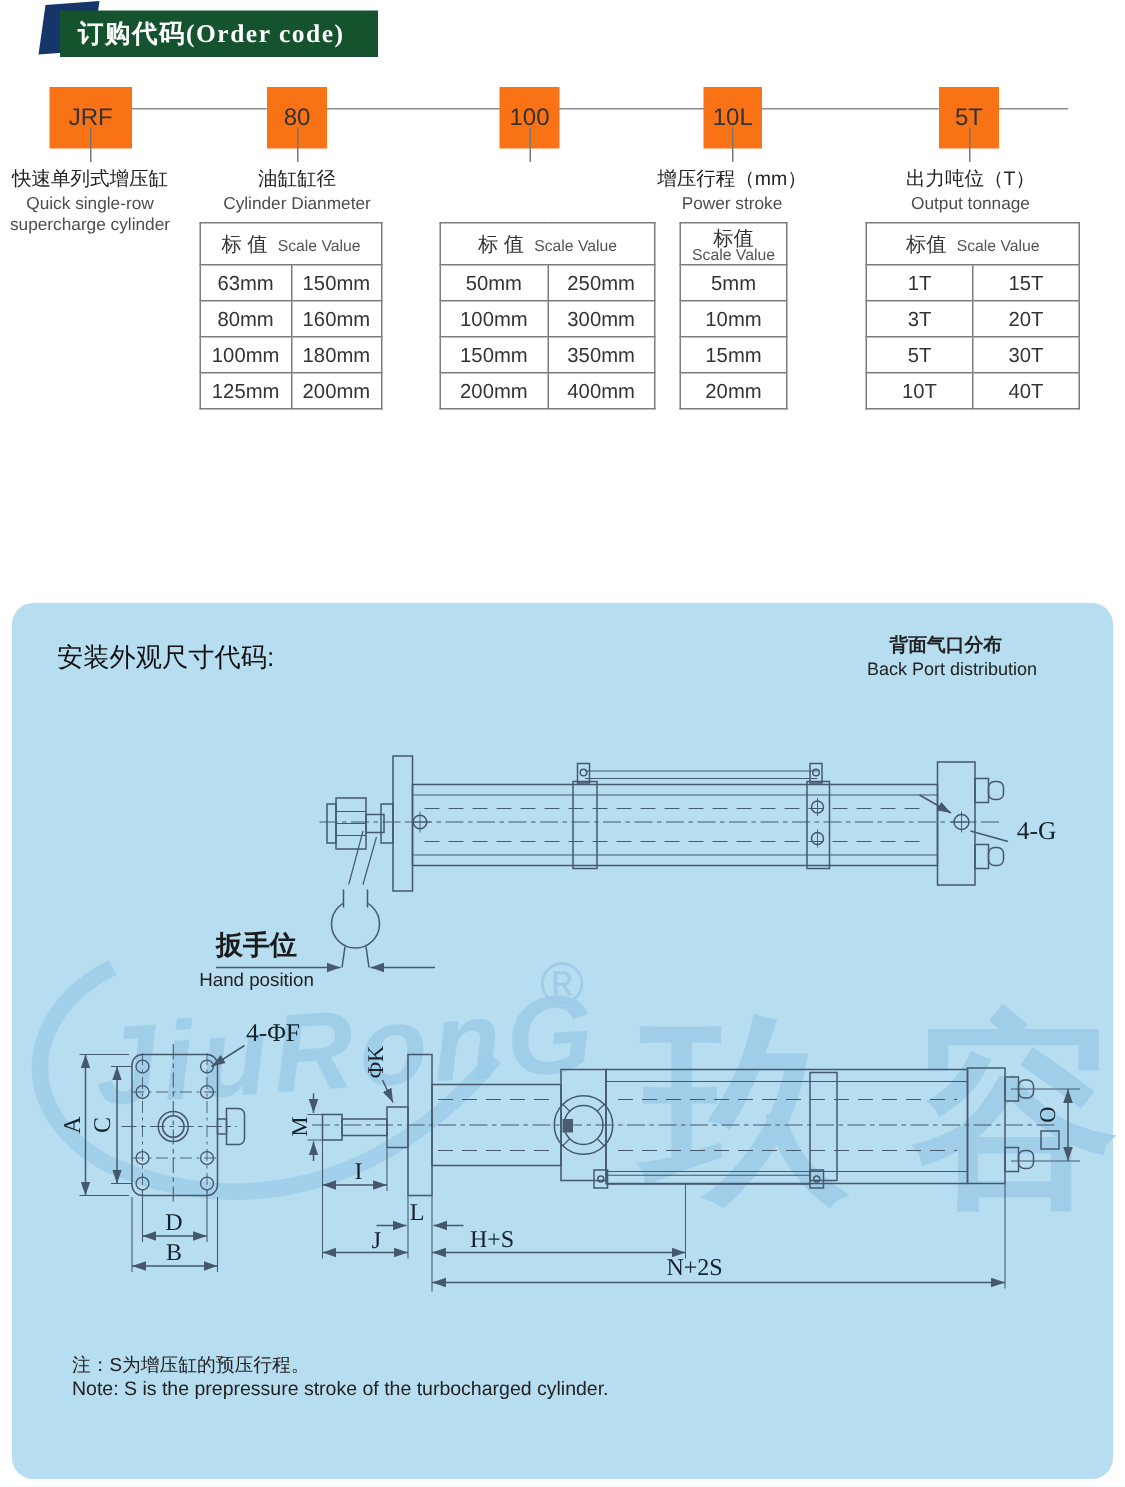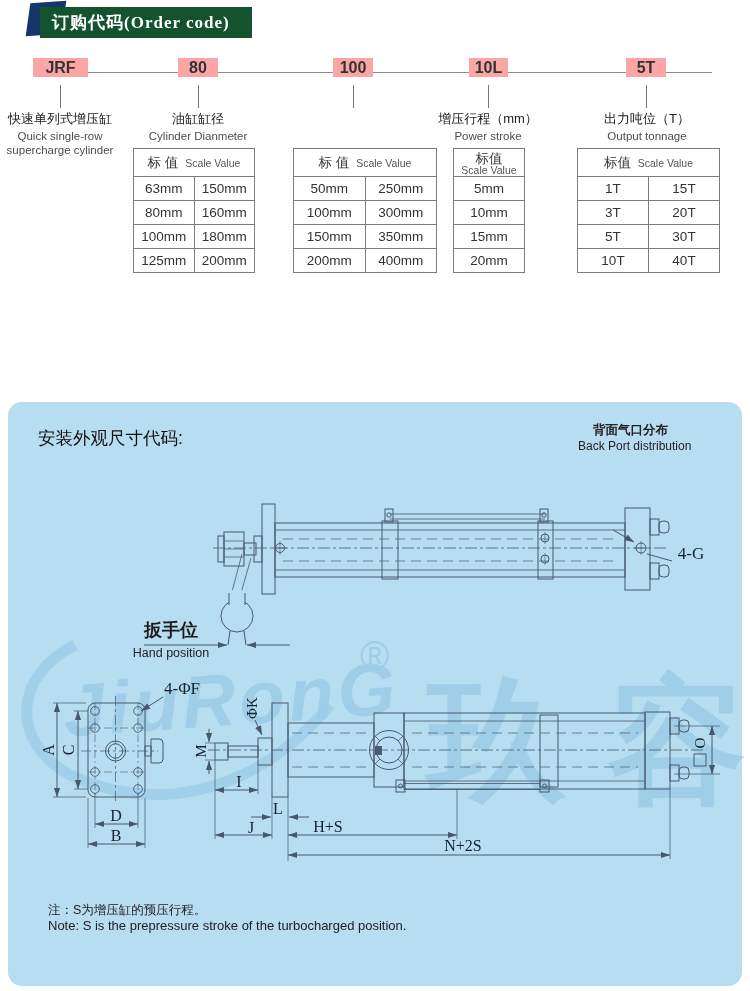--- a/index.html
+++ b/index.html
@@ -6,22 +6,22 @@
   .page{position:relative;width:750px;height:991px;background:#ffffff;overflow:hidden;
         font-family:"Liberation Sans",sans-serif;color:#222;}
   
   .banner-navy{position:absolute;left:28px;top:2px;width:36px;height:33px;background:#16356b;
                transform:skew(-8deg,-4deg);}
   .banner-bar{position:absolute;left:40px;top:7px;width:212px;height:31px;background:#14532d;
               display:flex;align-items:center;padding-left:12px;box-sizing:border-box;}
   .banner-bar span{color:#fff;font-family:"Liberation Serif",serif;font-weight:bold;font-size:17px;letter-spacing:1px;}
   
   .code-line{position:absolute;left:88px;top:72px;width:624px;height:1px;background:#8a8a8a;}
-  .code-box{position:absolute;top:58px;height:19px;background:#fca5a5;display:flex;align-items:center;
-            justify-content:center;font-size:16px;color:#333;font-weight:bold;}
+  .code-box{position:absolute;top:58px;height:41px;background:#f97316;display:flex;align-items:center;
+            justify-content:center;font-size:16px;color:#333;}
   .stub{position:absolute;width:1px;height:23px;top:85px;background:#777;}
   .desc{position:absolute;top:111px;width:150px;text-align:center;}
   .desc .zh{font-size:13px;color:#222;line-height:16px;}
   .desc .en{font-size:11.5px;color:#4d4d4d;line-height:14px;white-space:pre-line;margin-top:2px;}
   
   table.val{position:absolute;border-collapse:collapse;table-layout:fixed;background:transparent;}
   table.val td,table.val th{border:1px solid #7c7c7c;text-align:center;font-weight:normal;
        font-size:13.5px;color:#333;padding:0;height:23px;}
   table.val th{height:27px;}
   .hdr-zh{font-size:13.5px;color:#333;}
@@ -360,15 +360,15 @@
     <div class="dim rot" style="left:193px;top:349px;font-size:15px;">M</div>
     <div class="dim rot" style="left:244px;top:306px;font-size:15px;">ΦK</div>
     <div class="dim" style="left:231px;top:380px;">I</div>
     <div class="dim" style="left:270px;top:407px;">L</div>
     <div class="dim" style="left:243px;top:426px;">J</div>
     <div class="dim" style="left:320px;top:425px;">H+S</div>
     <div class="dim" style="left:455px;top:444px;">N+2S</div>
     <div class="dim rot" style="left:692px;top:341px;font-size:15px;">O</div>
 
     <div class="note-zh">注：S为增压缸的预压行程。</div>
-    <div class="note-en">Note: S is the prepressure stroke of the turbocharged position.</div>
+    <div class="note-en">Note: S is the prepressure stroke of the turbocharged cylinder.</div>
   </div>
 </div>
 
 </body></html>

